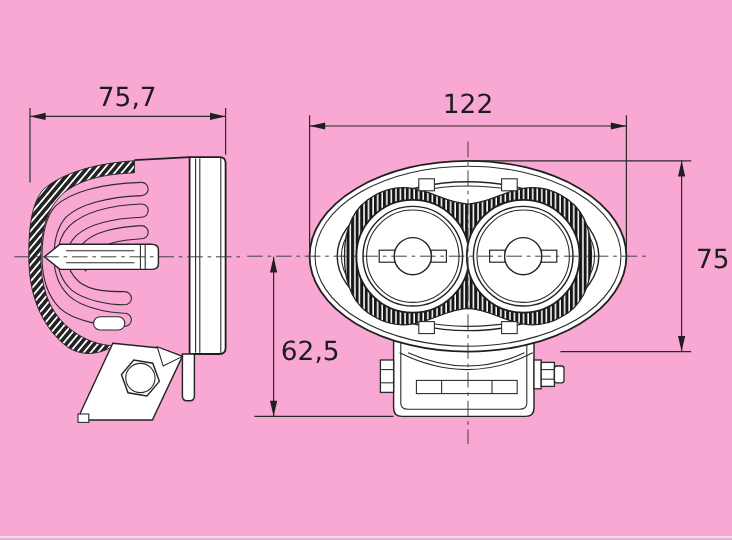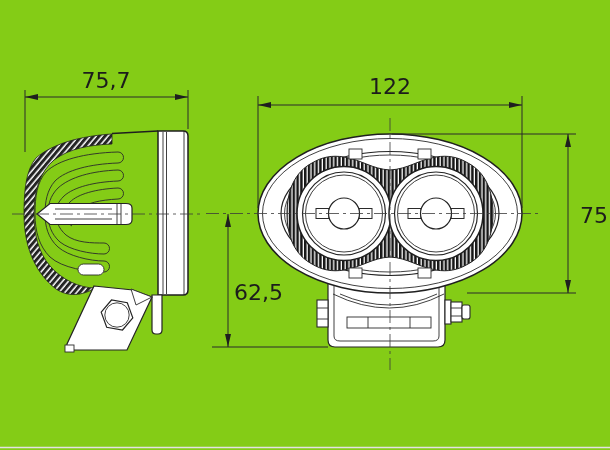--- a/index.html
+++ b/index.html
@@ -1,16 +1,16 @@
 <!DOCTYPE html>
 <html><head>
 <meta charset="utf-8">
 <style>
   html,body{margin:0;padding:0;background:#ffffff;}
-  .stage{position:relative;width:610px;height:450px;background:#84cc16;overflow:hidden;
+  .stage{position:relative;width:610px;height:450px;background:#f9a8d4;overflow:hidden;
          font-family:"DejaVu Sans", sans-serif;}
   svg{display:block;}
   .dimtext{font-family:"DejaVu Sans", sans-serif;font-size:22px;fill:#1c1c1c;}
   .thin{stroke:#2a2a2a;stroke-width:0.9;fill:none;}
   .med{stroke:#242424;stroke-width:1.2;fill:none;}
   .thick{stroke:#1f1f1f;stroke-width:1.5;fill:none;}
   .whitefill{fill:#ffffff;}
   .center{stroke:#3a3a3a;stroke-width:0.8;fill:none;stroke-dasharray:13 4 3 4;}
   .dimline{stroke:#2a2a2a;stroke-width:1;fill:none;}
   .arrow{fill:#1f1f1f;stroke:none;}

